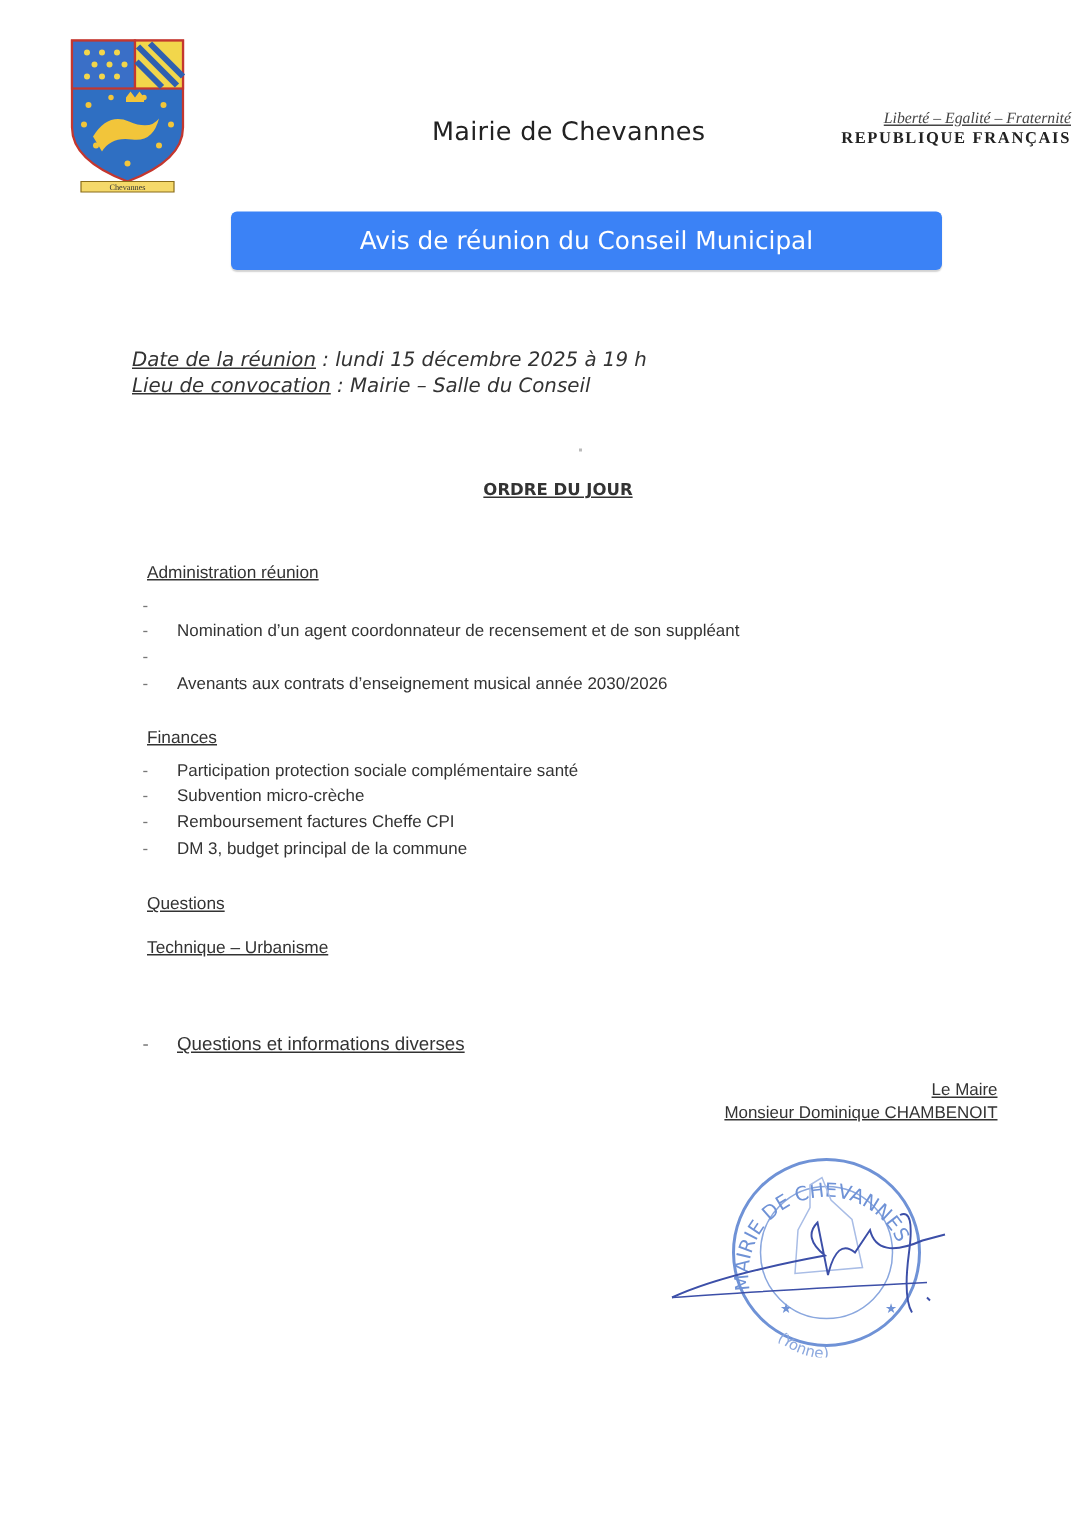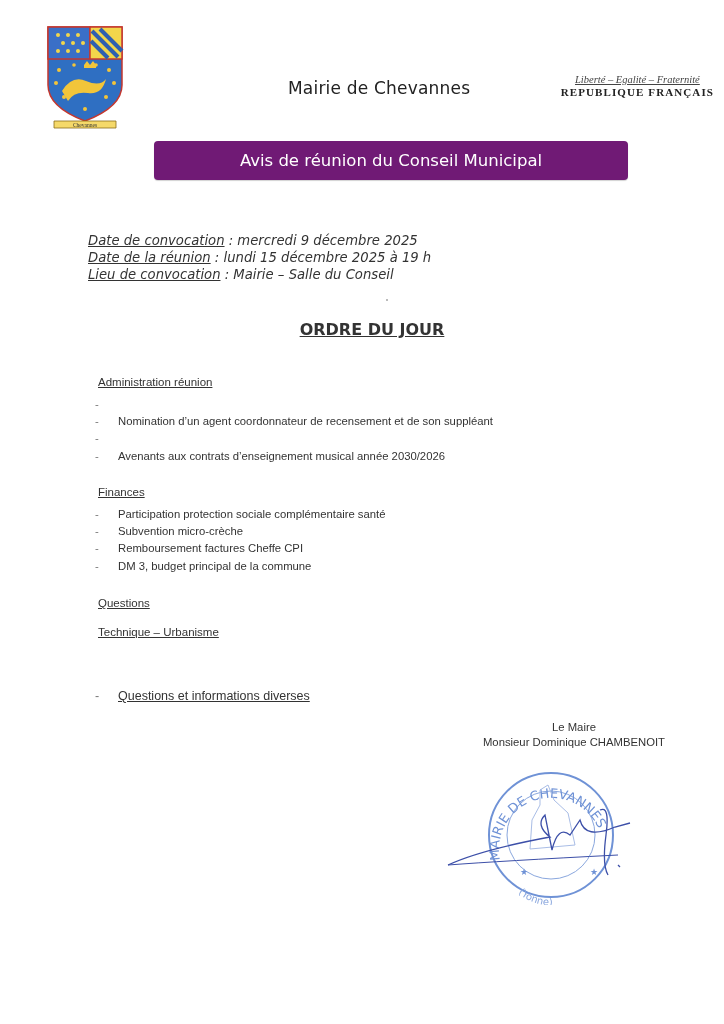--- a/index.html
+++ b/index.html
@@ -3,44 +3,44 @@
   <meta charset="utf-8">
   <style>
     html, body { margin: 0; padding: 0; background: #ffffff; }
     body { width: 724px; height: 1024px; position: relative; overflow: hidden; font-family: "Liberation Sans", sans-serif; color: #2b2b2b; }
     .abs { position: absolute; }
 
     
     .crest { left: 44px; top: 25px; width: 82px; height: 104px; }
 
     .mairie { left: 288px; top: 78px; font-family: "DejaVu Sans", sans-serif; font-size: 17px; color: #222; letter-spacing: 0.2px; }
-    .devise { right: 10px; top: 74px; text-align: center; font-family: "Liberation Serif", serif; }
+    .devise { right: 10px; top: 74px; text-align: right; font-family: "Liberation Serif", serif; }
     .devise .motto { font-size: 10.5px; font-style: italic; text-decoration: underline; color: #444; }
     .devise .rep { font-size: 11px; font-weight: bold; letter-spacing: 1.1px; color: #222; font-variant: small-caps; margin-top: 1px; }
 
-    .banner { left: 154px; top: 141px; width: 474px; height: 39px; background: #701a75; border-radius: 4px; box-shadow: 0 1px 1px rgba(0,0,0,0.18); display: flex; align-items: center; justify-content: center; }
+    .banner { left: 154px; top: 141px; width: 474px; height: 39px; background: #3b82f6; border-radius: 4px; box-shadow: 0 1px 1px rgba(0,0,0,0.18); display: flex; align-items: center; justify-content: center; }
     .banner span { color: #ffffff; font-family: "DejaVu Sans", sans-serif; font-size: 16.5px; }
 
     .meta { left: 88px; top: 232px; font-family: "DejaVu Sans", sans-serif; font-style: italic; font-size: 13.2px; line-height: 17px; color: #333; }
     .meta .lbl { text-decoration: underline; }
 
     .dot { left: 386px; top: 299px; width: 2px; height: 2px; background: #bbb; }
 
-    .odj { left: 0; width: 724px; top: 320px; text-align: center; font-family: "DejaVu Sans", sans-serif; font-weight: bold; font-size: 16px; color: #333; text-decoration: underline; padding-left: 20px; box-sizing: border-box; }
+    .odj { left: 0; width: 724px; top: 320px; text-align: center; font-family: "DejaVu Sans", sans-serif; font-weight: bold; font-size: 11px; color: #333; text-decoration: underline; padding-left: 20px; box-sizing: border-box; }
 
     .section-title { left: 98px; font-family: "Liberation Sans", sans-serif; font-size: 11.5px; text-decoration: underline; color: #333; }
     .list { left: 95px; font-family: "Liberation Sans", sans-serif; font-size: 11.3px; color: #333; }
     .list .item { height: 17.3px; display: flex; align-items: center; }
     .list .dash { width: 23px; color: #777; }
 
     .questions { left: 95px; top: 689px; font-family: "Liberation Sans", sans-serif; font-size: 12.5px; color: #333; display: flex; }
     .questions .dash { width: 23px; color: #777; }
     .questions .txt { text-decoration: underline; }
 
-    .sign { right: 59px; top: 720px; text-align: center; font-family: "Liberation Sans", sans-serif; font-size: 11.3px; color: #333; line-height: 15px; }
+    .sign { right: 59px; top: 720px; text-align: right; font-family: "Liberation Sans", sans-serif; font-size: 11.3px; color: #333; line-height: 15px; text-decoration: underline; }
 
     .stamp { left: 440px; top: 765px; width: 200px; height: 140px; }
   </style>
 </head>
 <body>
 
 <svg class="abs crest" viewBox="0 0 82 104">
   <path d="M4 2 H78 V60 Q78 82 41 96 Q4 82 4 60 Z" fill="#2f6fc2" stroke="#c4372f" stroke-width="1.5"></path>
   <rect x="4" y="2" width="42" height="32" fill="#3a6fc7" stroke="#c4372f" stroke-width="1.5"></rect>
   <g fill="#f2d64b">
@@ -82,21 +82,20 @@
 <div class="abs devise">
   <div class="motto">Liberté – Egalité – Fraternité</div>
   <div class="rep">REPUBLIQUE FRANÇAIS</div>
 </div>
 
 <div class="abs banner">
   <span>Avis de réunion du Conseil Municipal</span>
 </div>
 
 <div class="abs meta">
-  <div><span class="lbl">Date de convocation</span><span> : </span><span>mercredi 9 décembre 2025</span></div>
   <div><span class="lbl">Date de la réunion</span><span> : </span><span>lundi 15 décembre 2025 à 19 h</span></div>
   <div><span class="lbl">Lieu de convocation</span><span> : </span><span>Mairie – Salle du Conseil</span></div>
 </div>
 
 <div class="abs dot"></div>
 
 <div class="abs odj">ORDRE DU JOUR</div>
 
 <div class="abs section-title" style="top:376px;">Administration réunion</div>
 <div class="abs list" style="top:395px;">

